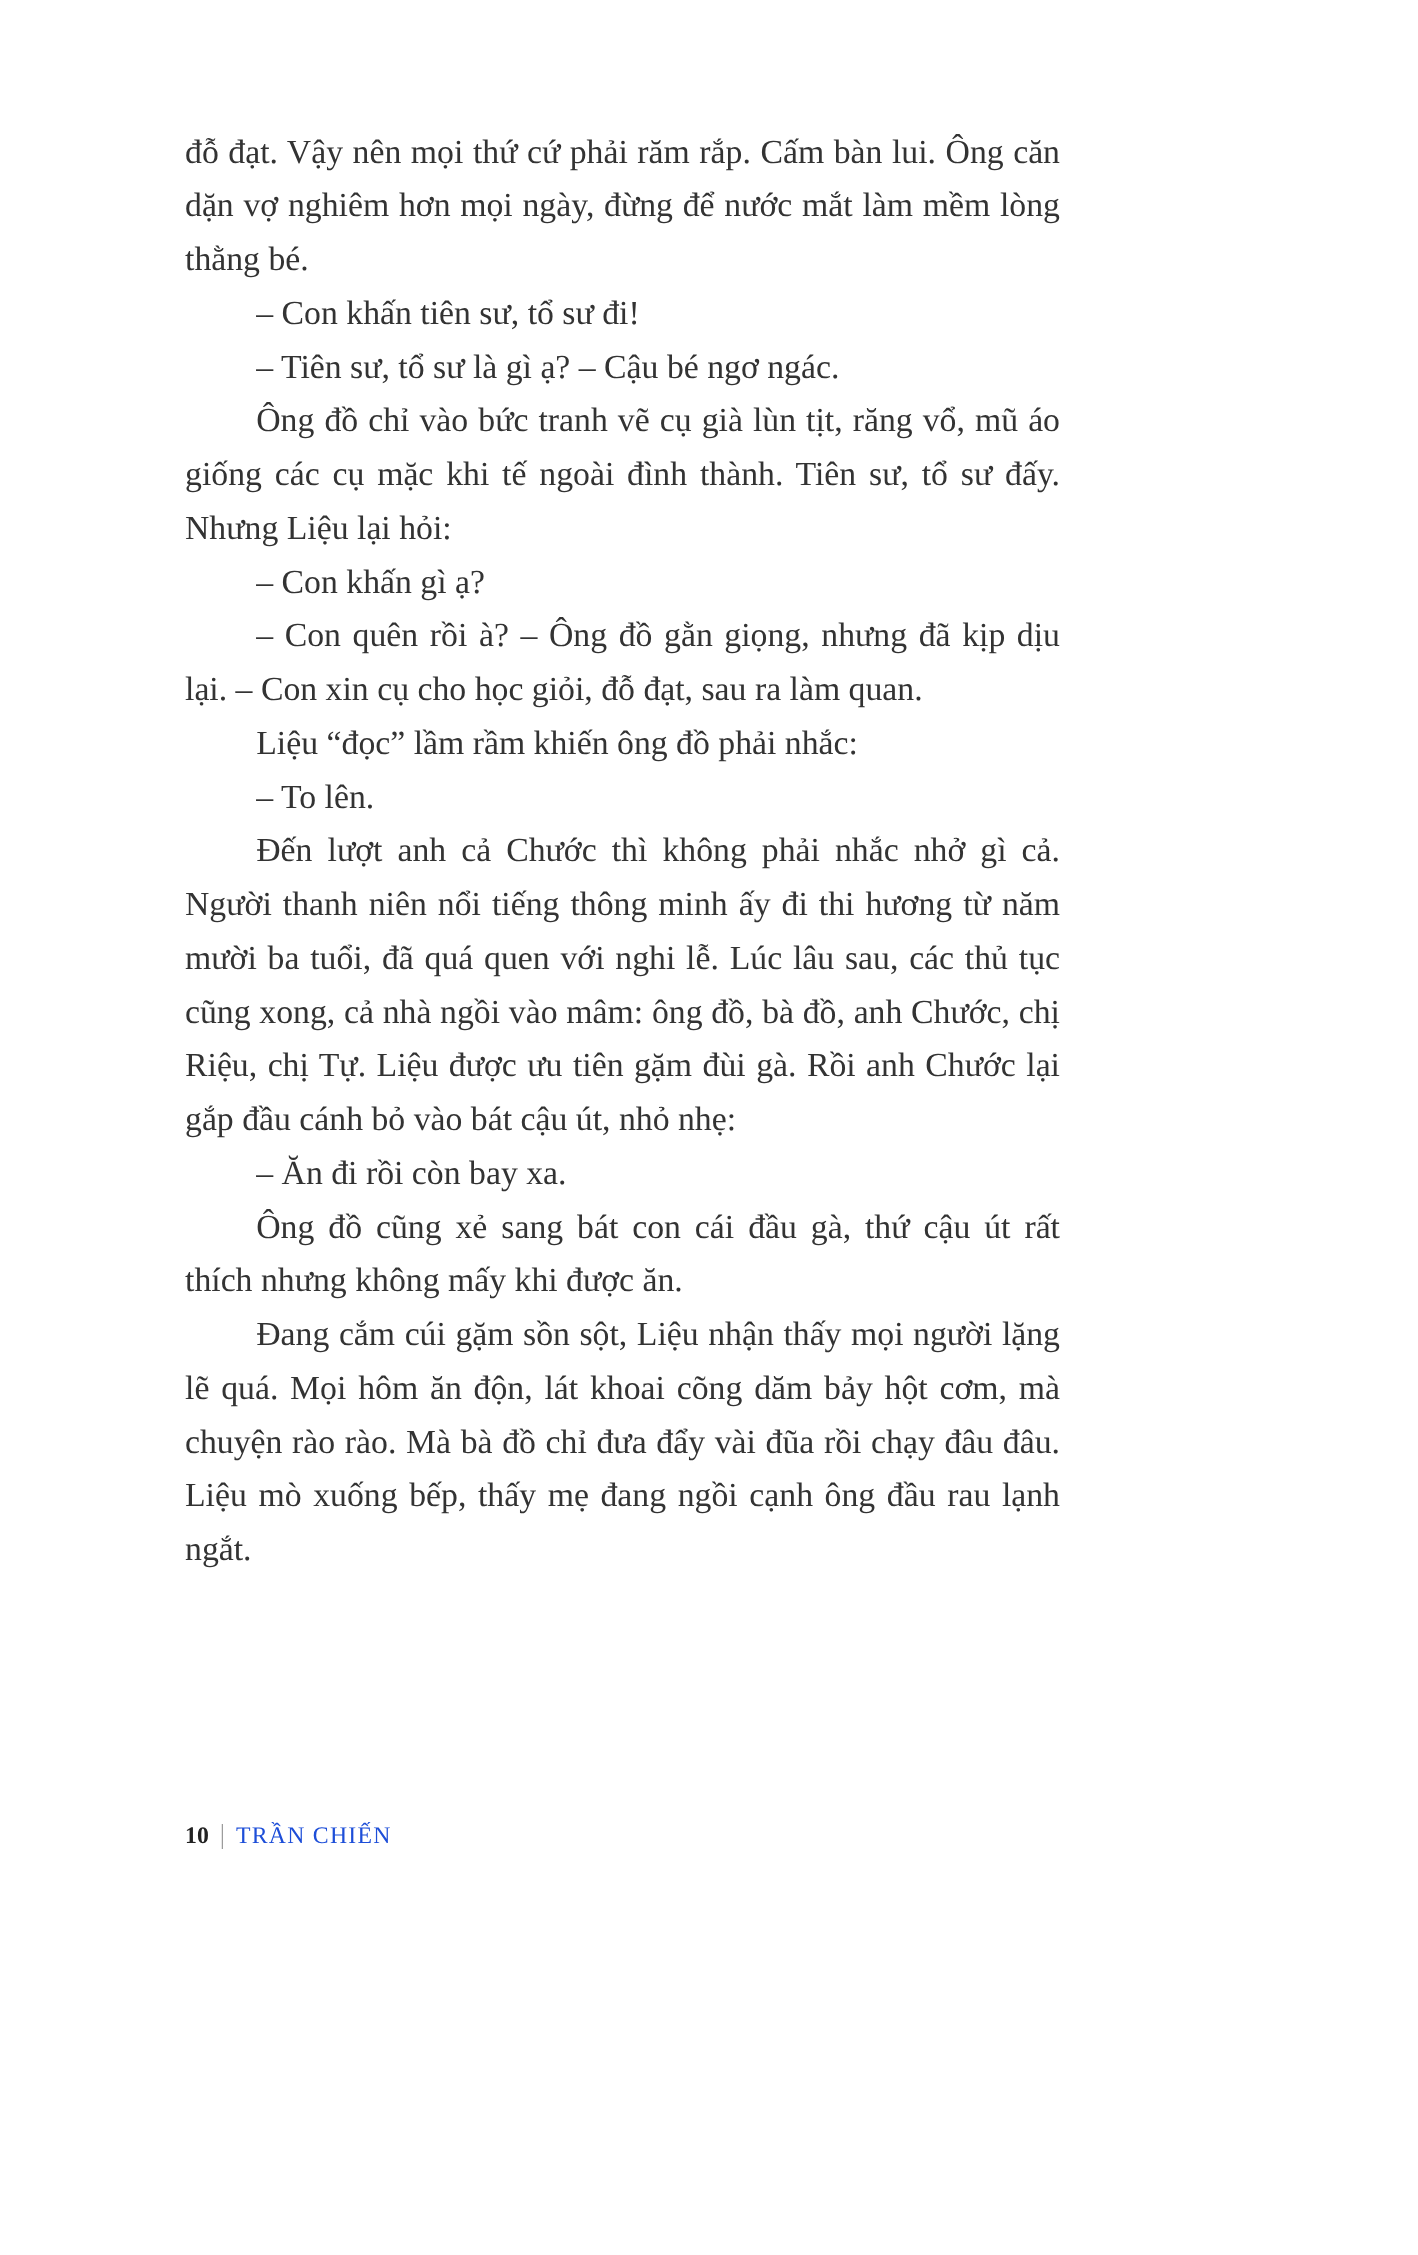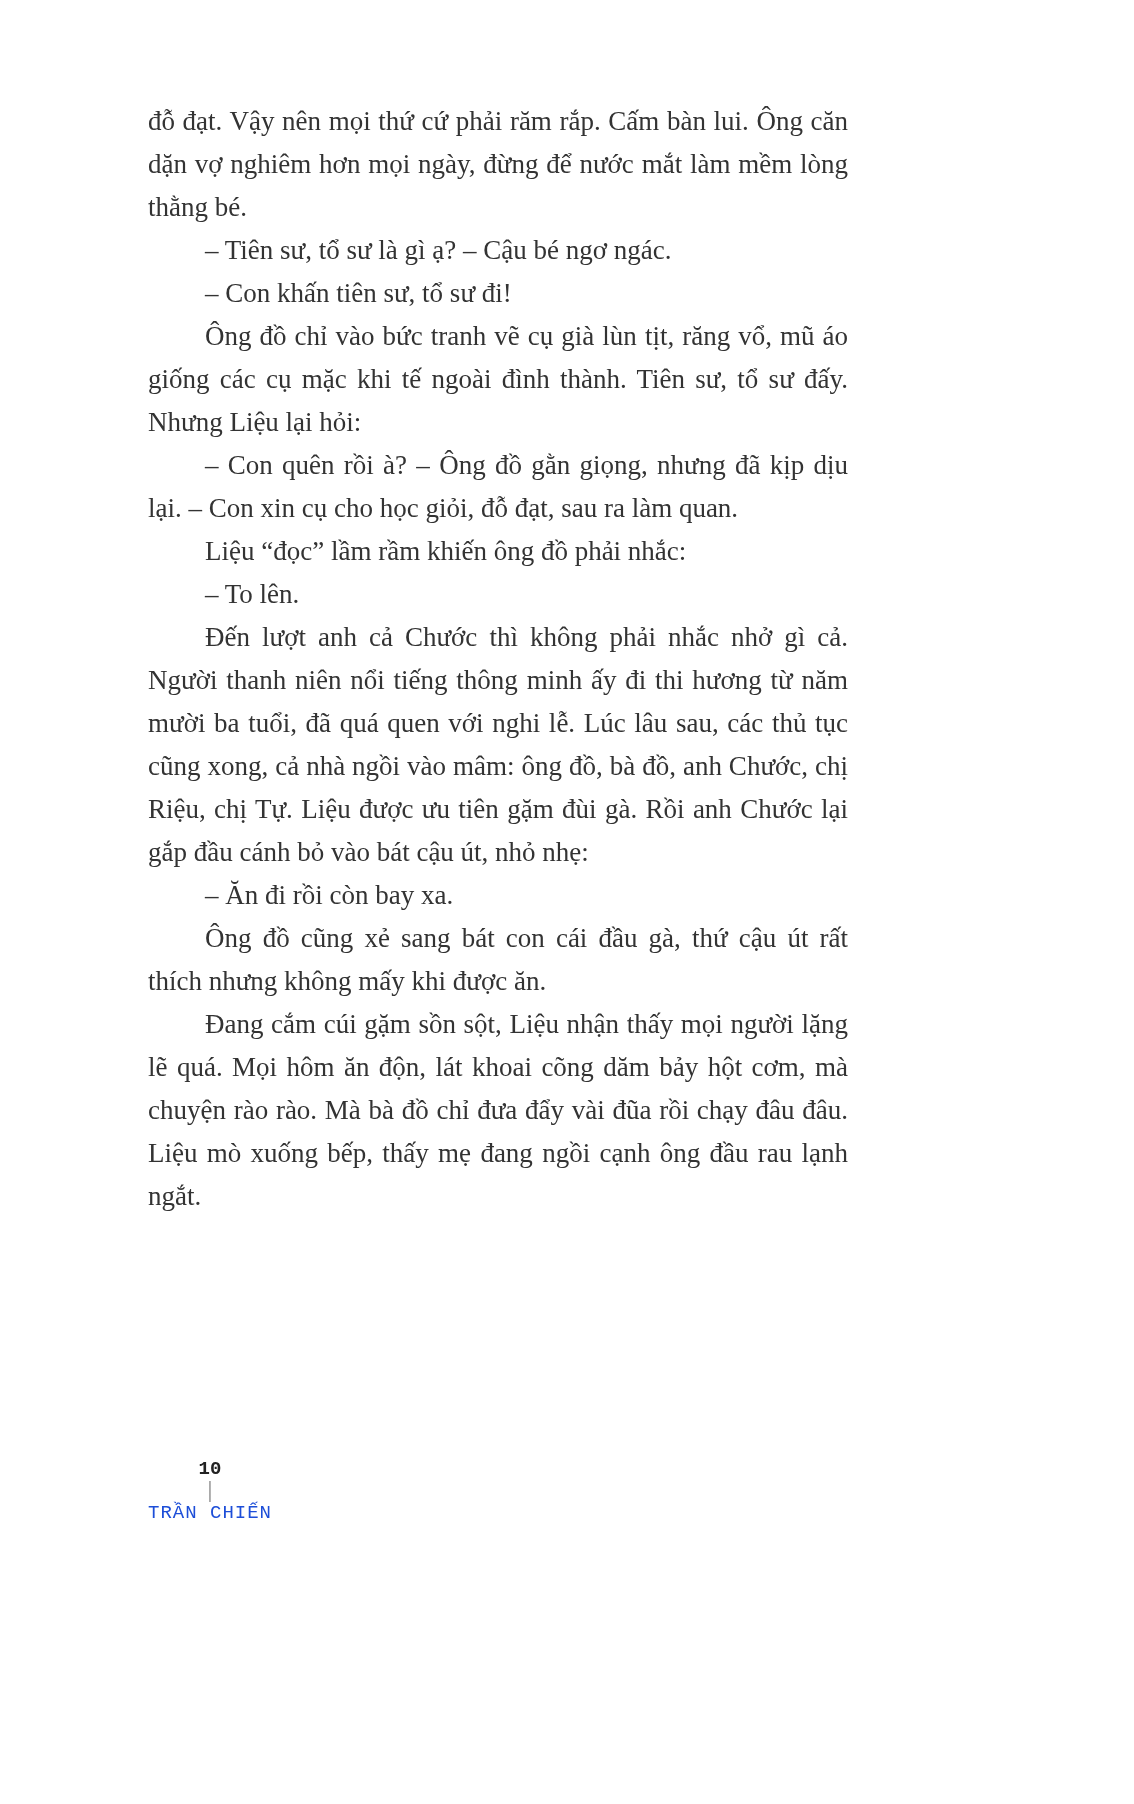--- a/index.html
+++ b/index.html
@@ -31,24 +31,23 @@
   }
   .para.first {
     text-indent: 0;
   }
   .footer {
     position: absolute;
     left: 148px;
     top: 1458px;
     display: flex;
     align-items: center;
-    font-family: Liberation Mono, monospace;
+    font-family: Liberation Serif, serif;
     font-size: 19px;
     color: #3a3a3a;
-    flex-direction: column;
   }
   .footer .page-num {
     font-weight: bold;
     color: #222222;
   }
   .footer .divider {
     margin: 0 9px;
     color: #9a9a9a;
     font-weight: 300;
     transform: scaleY(1.15);
@@ -58,23 +57,24 @@
     color: #1d4ed8;
   }
 </style>
 </head>
 <body>
 
 <div class="page">
 
   <main class="text-block">
     <p class="para first">đỗ đạt. Vậy nên mọi thứ cứ phải răm rắp. Cấm bàn lui. Ông căn dặn vợ nghiêm hơn mọi ngày, đừng để nước mắt làm mềm lòng thằng bé.</p>
+    <p class="para">– Con khấn tiên sư, tổ sư đi!</p>
     <p class="para">– Tiên sư, tổ sư là gì ạ? – Cậu bé ngơ ngác.</p>
-    <p class="para">– Con khấn tiên sư, tổ sư đi!</p>
     <p class="para">Ông đồ chỉ vào bức tranh vẽ cụ già lùn tịt, răng vổ, mũ áo giống các cụ mặc khi tế ngoài đình thành. Tiên sư, tổ sư đấy. Nhưng Liệu lại hỏi:</p>
+    <p class="para">– Con khấn gì ạ?</p>
     <p class="para">– Con quên rồi à? – Ông đồ gằn giọng, nhưng đã kịp dịu lại. – Con xin cụ cho học giỏi, đỗ đạt, sau ra làm quan.</p>
     <p class="para">Liệu “đọc” lầm rầm khiến ông đồ phải nhắc:</p>
     <p class="para">– To lên.</p>
     <p class="para">Đến lượt anh cả Chước thì không phải nhắc nhở gì cả. Người thanh niên nổi tiếng thông minh ấy đi thi hương từ năm mười ba tuổi, đã quá quen với nghi lễ. Lúc lâu sau, các thủ tục cũng xong, cả nhà ngồi vào mâm: ông đồ, bà đồ, anh Chước, chị Riệu, chị Tự. Liệu được ưu tiên gặm đùi gà. Rồi anh Chước lại gắp đầu cánh bỏ vào bát cậu út, nhỏ nhẹ:</p>
     <p class="para">– Ăn đi rồi còn bay xa.</p>
     <p class="para">Ông đồ cũng xẻ sang bát con cái đầu gà, thứ cậu út rất thích nhưng không mấy khi được ăn.</p>
     <p class="para">Đang cắm cúi gặm sồn sột, Liệu nhận thấy mọi người lặng lẽ quá. Mọi hôm ăn độn, lát khoai cõng dăm bảy hột cơm, mà chuyện rào rào. Mà bà đồ chỉ đưa đẩy vài đũa rồi chạy đâu đâu. Liệu mò xuống bếp, thấy mẹ đang ngồi cạnh ông đầu rau lạnh ngắt.</p>
   </main>
 
   <footer class="footer">

